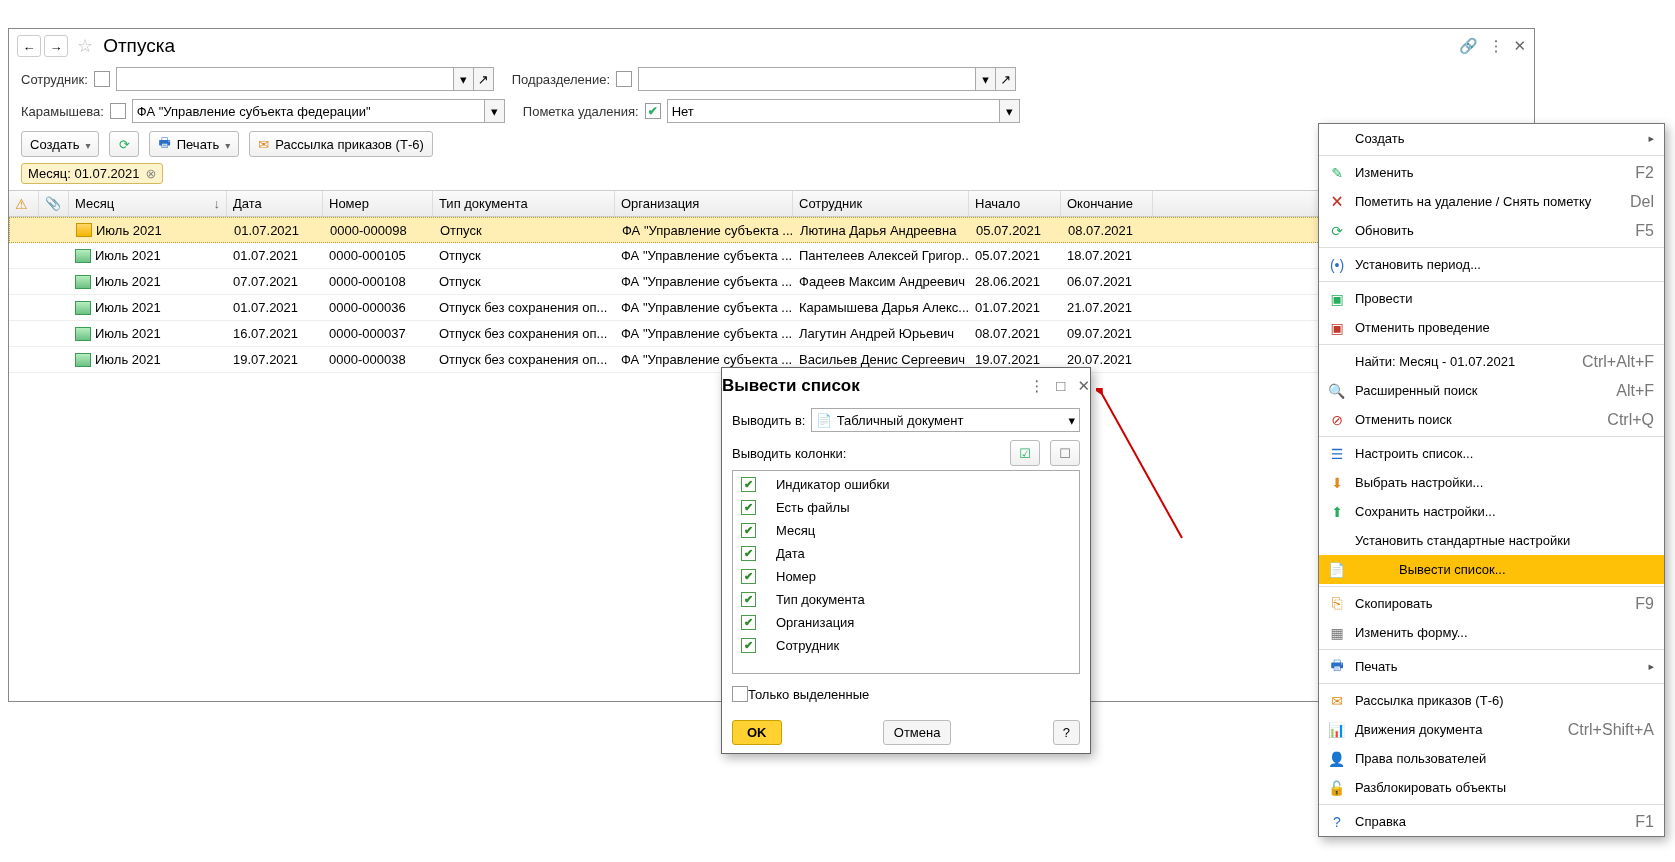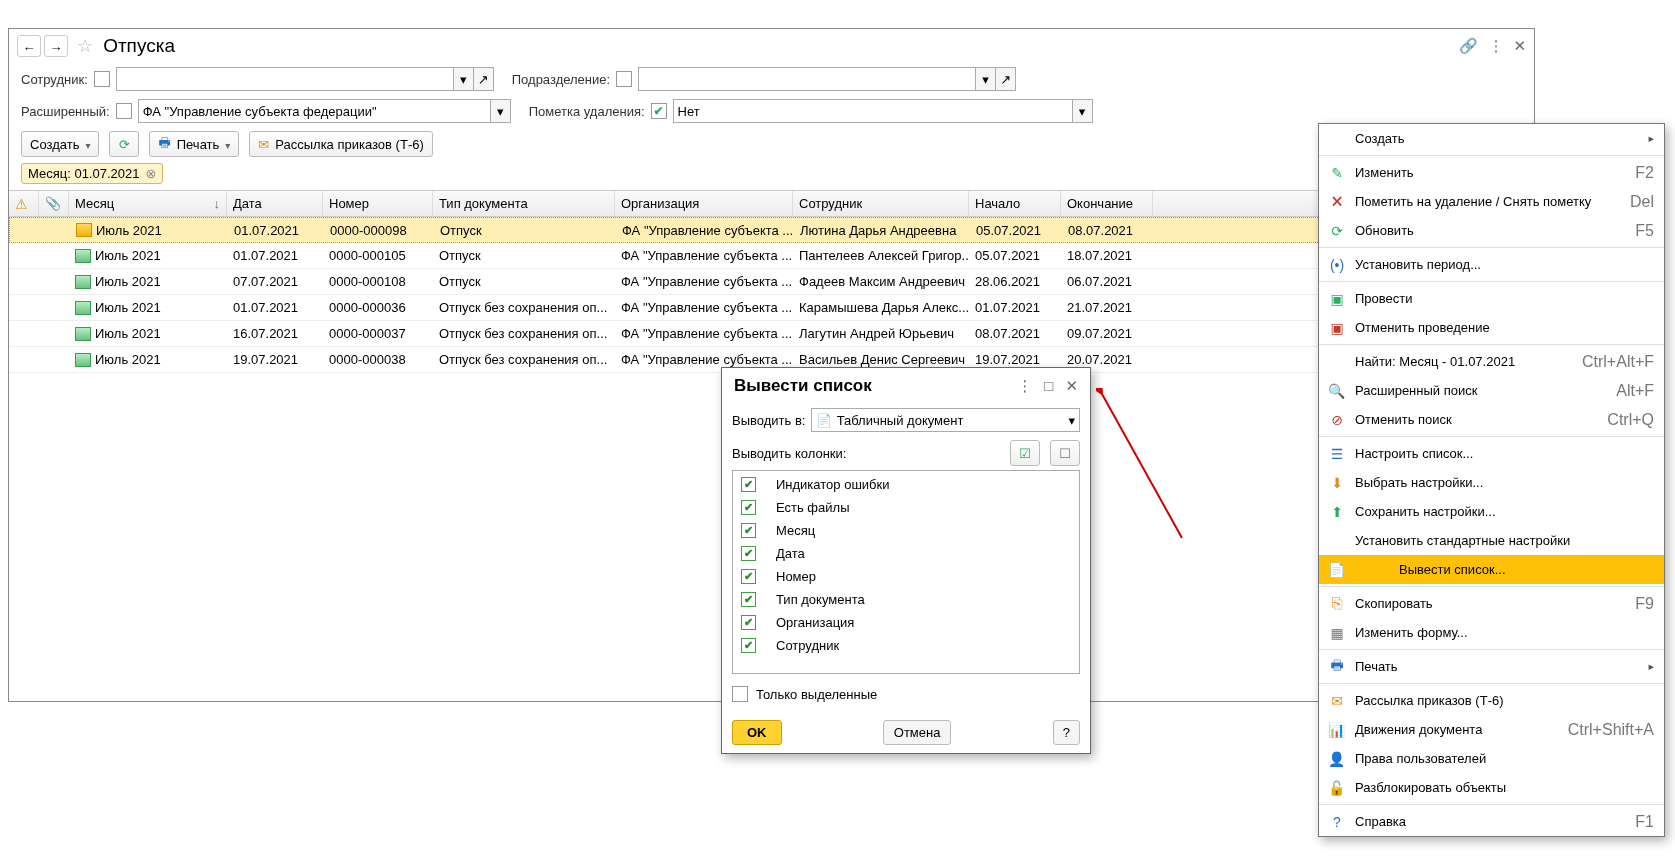--- a/index.html
+++ b/index.html
@@ -64,33 +64,33 @@
 .menu-item { display: flex; align-items: center; height: 29px; padding: 0 10px 0 8px; cursor: pointer; }
 .menu-item.highlighted { background: #ffc107; }
 .menu-item .mi-icon { width: 20px; display: flex; justify-content: center; margin-right: 8px; font-size: 14px; }
 .menu-item .mi-shortcut { margin-left: auto; color: #777; font-size: 16px; }
 .menu-item .mi-arrow { margin-left: auto; color: #555; font-size: 11px; }
 .menu-sep { height: 1px; background: #ddd; margin: 2px 0; }
 .mi-label.underline { text-decoration-color: #b00; text-decoration-thickness: 2px; margin-left: 44px; }
 
 
 .dialog { position: absolute; top: 367px; left: 721px; width: 370px; background: #fff; border: 1px solid #666; box-shadow: 3px 4px 10px rgba(0,0,0,0.3); z-index: 15; }
-.dlg-title { display: flex; align-items: center; padding: 8px 12px; }
+.dlg-title { display: flex; align-items: center; padding: 8px 0; }
 .dlg-title-text { font-size: 17px; font-weight: bold; }
 .dlg-title-right { margin-left: auto; display: flex; gap: 12px; }
 .dlg-body { padding: 4px 10px 10px; }
 .dlg-row { display: flex; align-items: center; gap: 6px; margin-bottom: 8px; }
 .dlg-select { flex: 1; border: 1px solid #aaa; height: 24px; display: flex; align-items: center; padding: 0 4px; gap: 4px; }
 .dlg-cols-head { display: flex; align-items: center; margin-bottom: 4px; }
 .dlg-cols-head .tb-btn { margin-left: 6px; width: 30px; padding: 0; justify-content: center; }
 .cols-list { border: 1px solid #aaa; height: 204px; overflow-y: auto; padding: 2px; }
 .col-item { display: flex; align-items: center; gap: 20px; padding: 4px 6px; }
 .check-green { width: 15px; height: 15px; border: 1px solid #4a9b4a; background: #fff; display: flex; align-items: center; justify-content: center; color: #2d8b2d; font-size: 11px; font-weight: bold; }
 .check-green::after { content: "✔"; }
-.dlg-only { display: flex; align-items: center; gap: 8px; margin-top: 12px; }
+.dlg-only { display: flex; align-items: center; gap: 0; margin-top: 12px; }
 .dlg-footer { display: flex; justify-content: space-between; gap: 8px; padding: 8px 10px; }
 .btn-ok { background: #ffd232; border: 1px solid #c9a100; font-weight: bold; padding: 4px 14px; border-radius: 3px; cursor: pointer; }
 .btn-cancel { background: #f5f5f5; border: 1px solid #bbb; padding: 4px 10px; border-radius: 3px; cursor: pointer; }
 .btn-q { background: #f5f5f5; border: 1px solid #bbb; padding: 4px 9px; border-radius: 3px; cursor: pointer; }
 
 
 .arrow-line { position: absolute; top: 388px; left: 1096px; width: 94px; height: 154px; z-index: 30; pointer-events: none; }
 
 
 .ic-green { color: #27ae60; }
@@ -130,31 +130,31 @@
     <span class="filter-label">Подразделение:</span>
     <span class="checkbox-sm"></span>
     <div class="input-combo">
       <div class="input-field" style="width:338px"></div>
       <div class="input-btn">▾</div>
       <div class="input-btn">↗</div>
     </div>
   </div>
 
   <div class="filter-row">
-    <span class="filter-label">Расширенный:</span>
+    <span class="filter-label">Карамышева:</span>
     <span class="checkbox-sm"></span>
     <div class="input-combo">
       <div class="input-field" style="width:353px">ФА "Управление субъекта федерации"</div>
       <div class="input-btn">▾</div>
     </div>
     <span style="width:6px"></span>
     <span class="filter-label">Пометка удаления:</span>
     <span class="checkbox-sm checked"></span>
     <div class="input-combo">
-      <div class="input-field" style="width:400px">Нет</div>
+      <div class="input-field" style="width:333px">Нет</div>
       <div class="input-btn">▾</div>
     </div>
   </div>
 
   <div class="toolbar">
     <div class="tb-btn">
         <span>Создать</span>
         <span class="caret"></span>
       </div>
     <div class="tb-btn tb-icon-btn">

